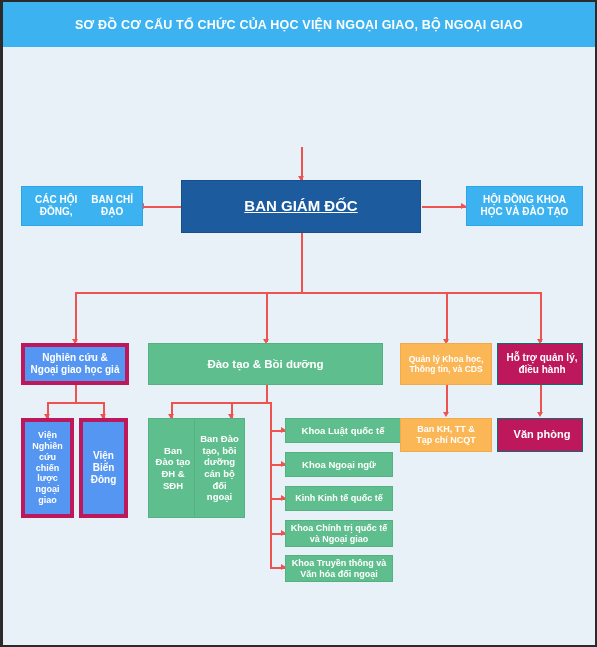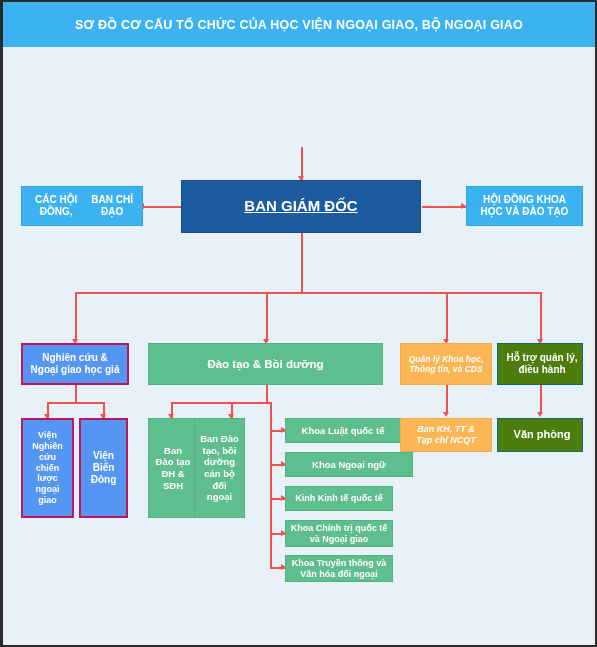--- a/index.html
+++ b/index.html
@@ -48,24 +48,24 @@
     border-style:solid;
   }
   .ar-down{border-width:5px 3.5px 0 3.5px;border-color:#ef5350 transparent transparent transparent;}
   .ar-right{border-width:3.5px 0 3.5px 5px;border-color:transparent transparent transparent #ef5350;}
   .ar-left{border-width:3.5px 5px 3.5px 0;border-color:transparent #ef5350 transparent transparent;}
 
   
   .c-red   {background:#e4211c;border:1px solid #e4211c;}
   .c-navy  {background:#1b5b9e;border:1px solid #16508c;text-decoration:underline;}
   .c-sky   {background:#3cb3f0;border:1px solid #2aa6e8;}
-  .c-blue  {background:#5596f2;border:2px solid #be185d;}
+  .c-blue  {background:#5596f2;border:4px solid #be185d;}
   .c-green {background:#5fbe8d;border:1px solid #54b181;}
-  .c-orange{background:#fbb656;border:1px solid #f2ab48;font-style:italic;}
-  .c-teal  {background:#4d7c0f;border:1px solid #0f6b70;padding-left:8px;}
+  .c-orange{background:#fbb656;border:1px solid #f2ab48;}
+  .c-teal  {background:#be185d;border:1px solid #0f6b70;padding-left:8px;}
 </style>
 </head>
 <body>
 
 <div id="page">
 
   <div id="title-bar">
     <div class="t">SƠ ĐỒ CƠ CẤU TỔ CHỨC CỦA HỌC VIỆN NGOẠI GIAO, BỘ NGOẠI GIAO</div>
   </div>
 
@@ -182,21 +182,21 @@
     <span>tạo, bồi</span>
     <span>dưỡng</span>
     <span>cán bộ đối</span>
     <span>ngoại</span>
   </div>
 
   <div class="node c-green" style="left:282px;top:416px;width:116px;height:25px;font-size:9.5px;">
     <span>Khoa Luật quốc tế</span>
   </div>
 
-  <div class="node c-green" style="left:282px;top:450px;width:128px;height:25px;font-size:9.5px;">
+  <div class="node c-green" style="left:282px;top:450px;width:108px;height:25px;font-size:9.5px;">
     <span>Khoa Ngoại ngữ</span>
   </div>
 
   <div class="node c-green" style="left:282px;top:484px;width:108px;height:25px;font-size:9px;">
     <span>Kinh Kinh tế quốc tế</span>
   </div>
 
   <div class="node c-green" style="left:282px;top:518px;width:108px;height:27px;font-size:9px;flex-direction:column;">
     <span>Khoa Chính trị quốc tế</span>
     <span>và Ngoại giao</span>

